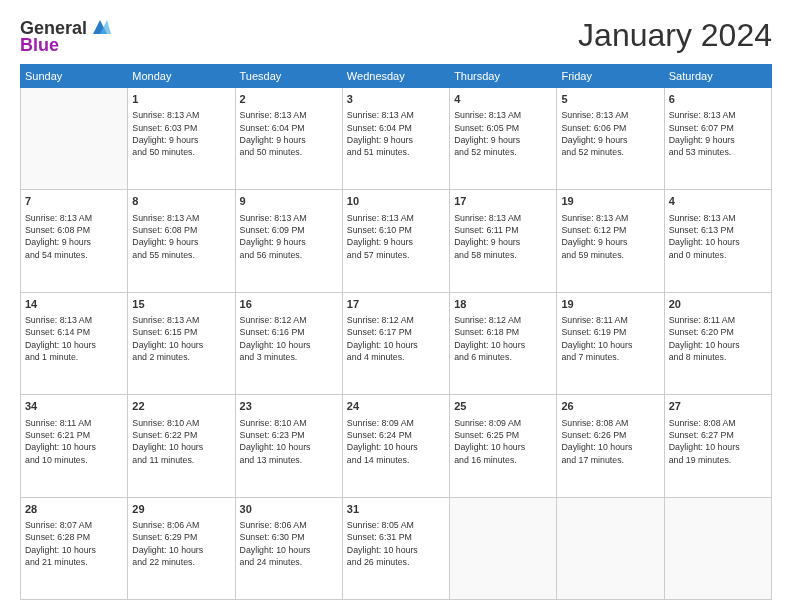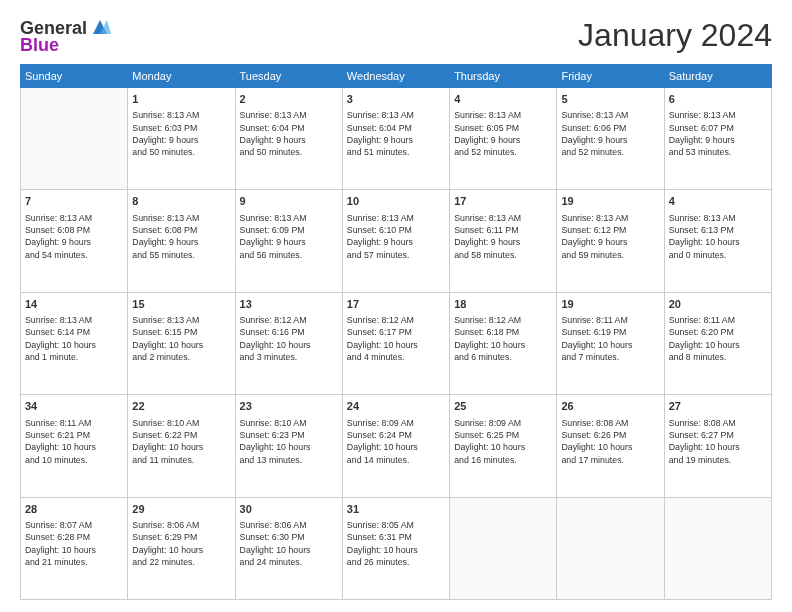--- a/index.html
+++ b/index.html
@@ -187,21 +187,21 @@
         <tr>
           <td>
             <span class="day-number">14</span>
             <div class="day-info">Sunrise: 8:13 AM<br>Sunset: 6:14 PM<br>Daylight: 10 hours<br>and 1 minute.</div>
           </td>
           <td>
             <span class="day-number">15</span>
             <div class="day-info">Sunrise: 8:13 AM<br>Sunset: 6:15 PM<br>Daylight: 10 hours<br>and 2 minutes.</div>
           </td>
           <td>
-            <span class="day-number">13</span>
+            <span class="day-number">16</span>
             <div class="day-info">Sunrise: 8:12 AM<br>Sunset: 6:16 PM<br>Daylight: 10 hours<br>and 3 minutes.</div>
           </td>
           <td>
             <span class="day-number">17</span>
             <div class="day-info">Sunrise: 8:12 AM<br>Sunset: 6:17 PM<br>Daylight: 10 hours<br>and 4 minutes.</div>
           </td>
           <td>
             <span class="day-number">18</span>
             <div class="day-info">Sunrise: 8:12 AM<br>Sunset: 6:18 PM<br>Daylight: 10 hours<br>and 6 minutes.</div>
           </td>

